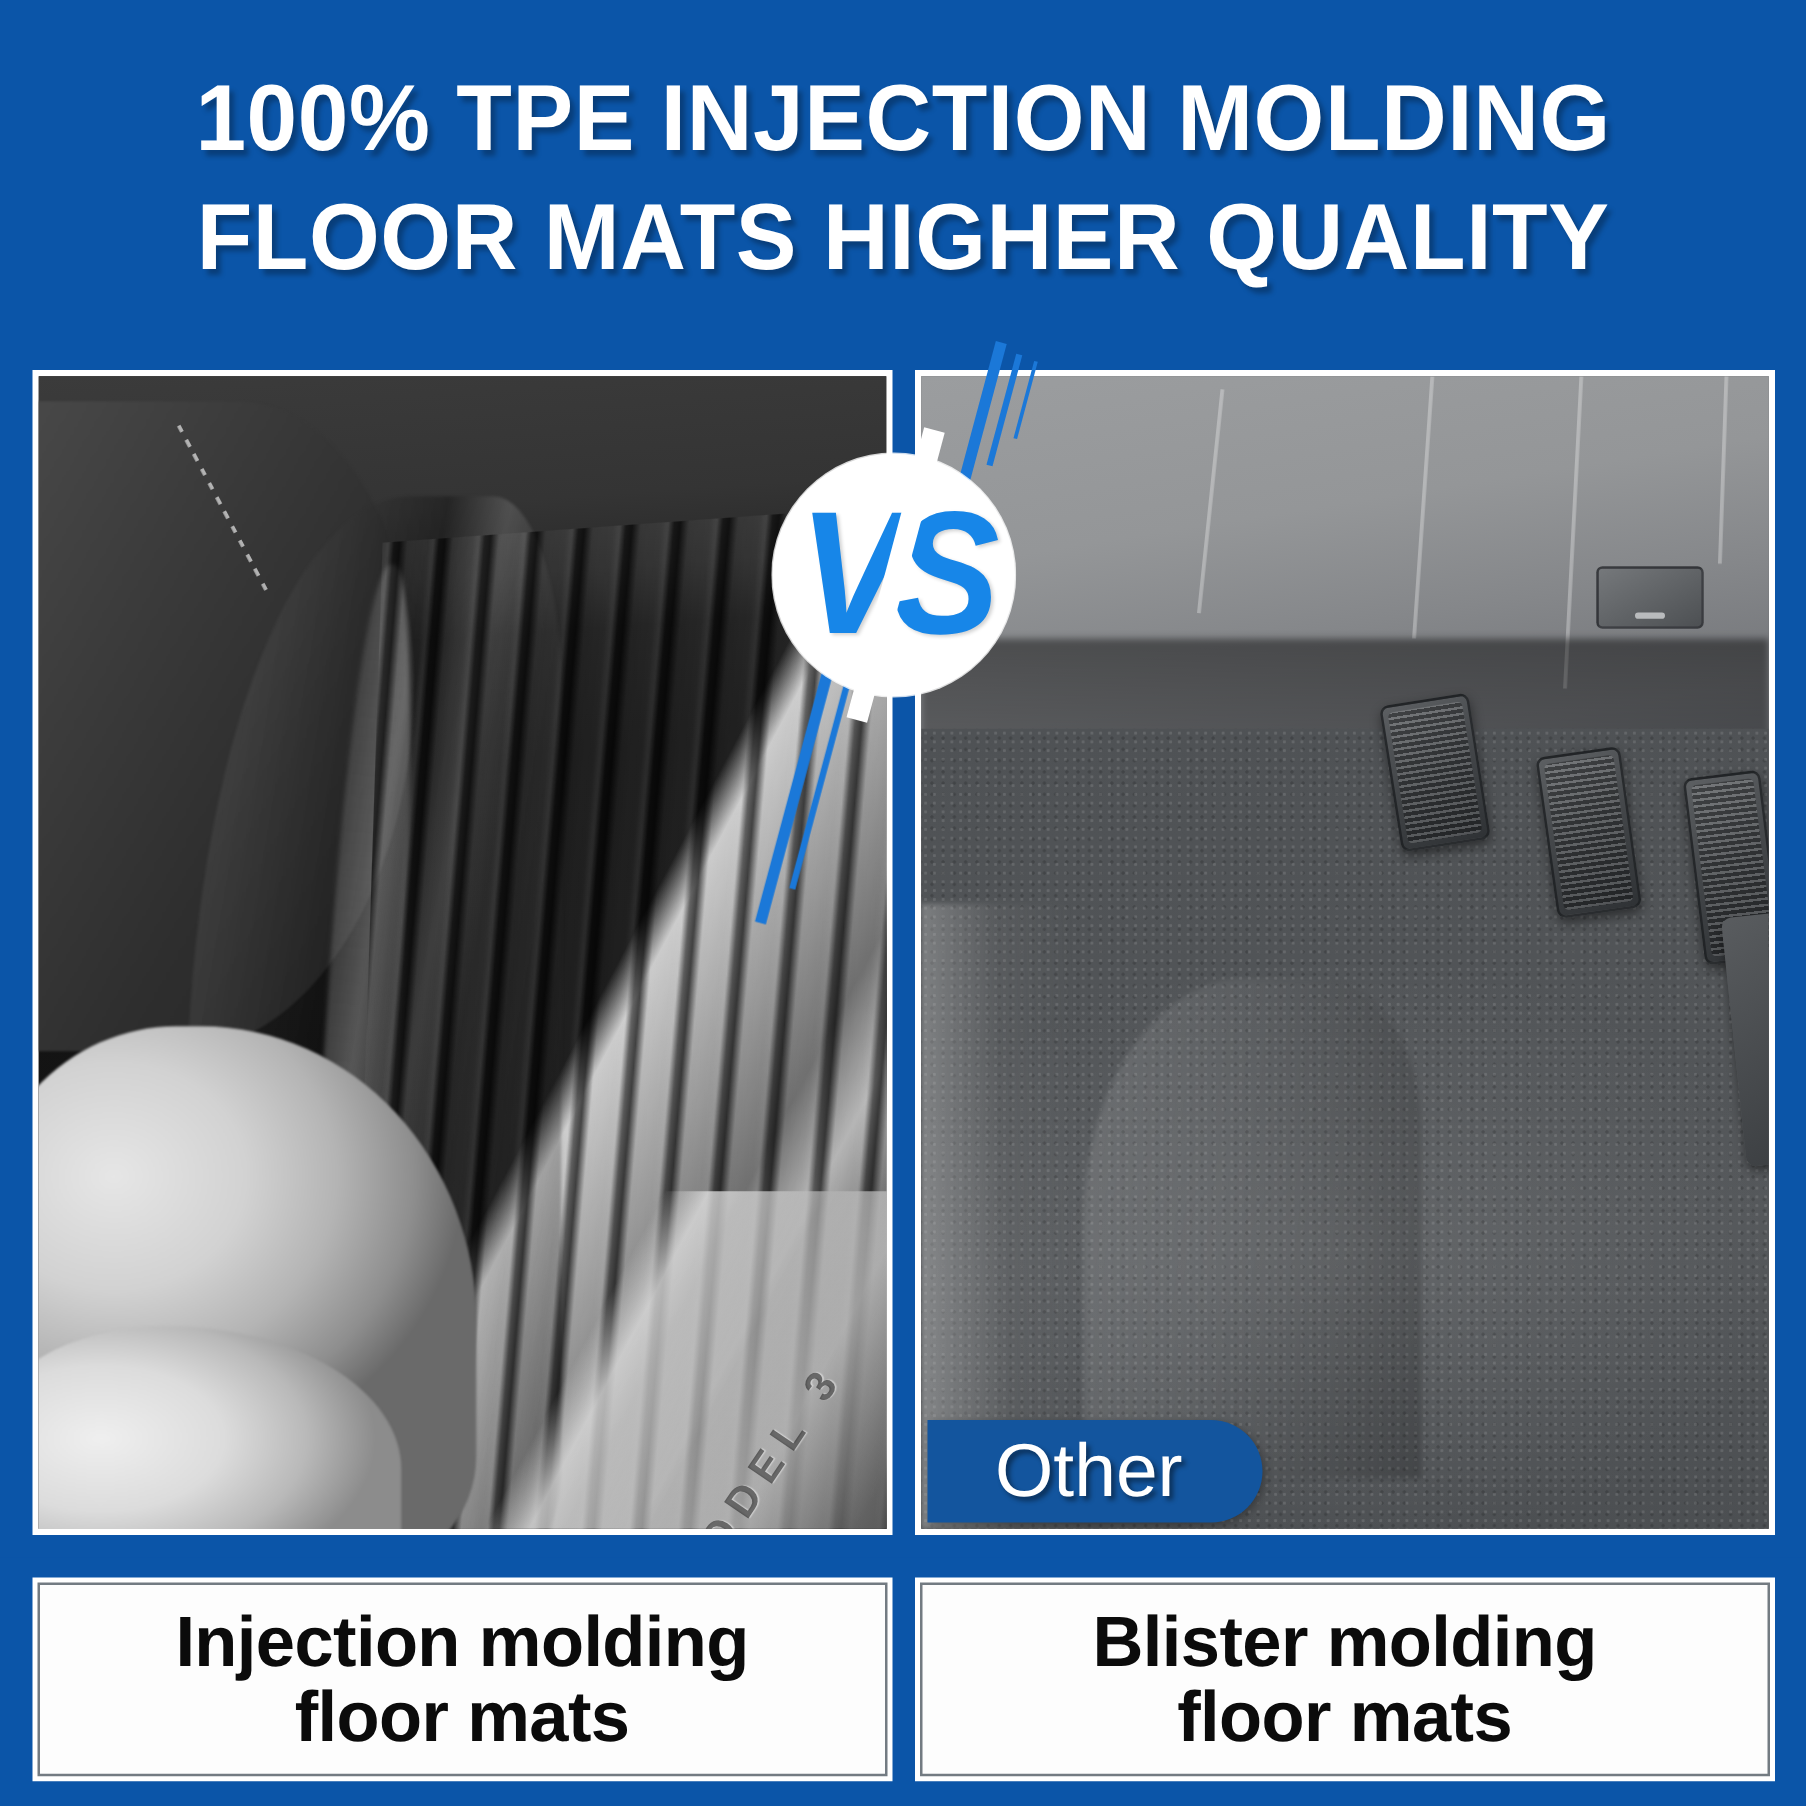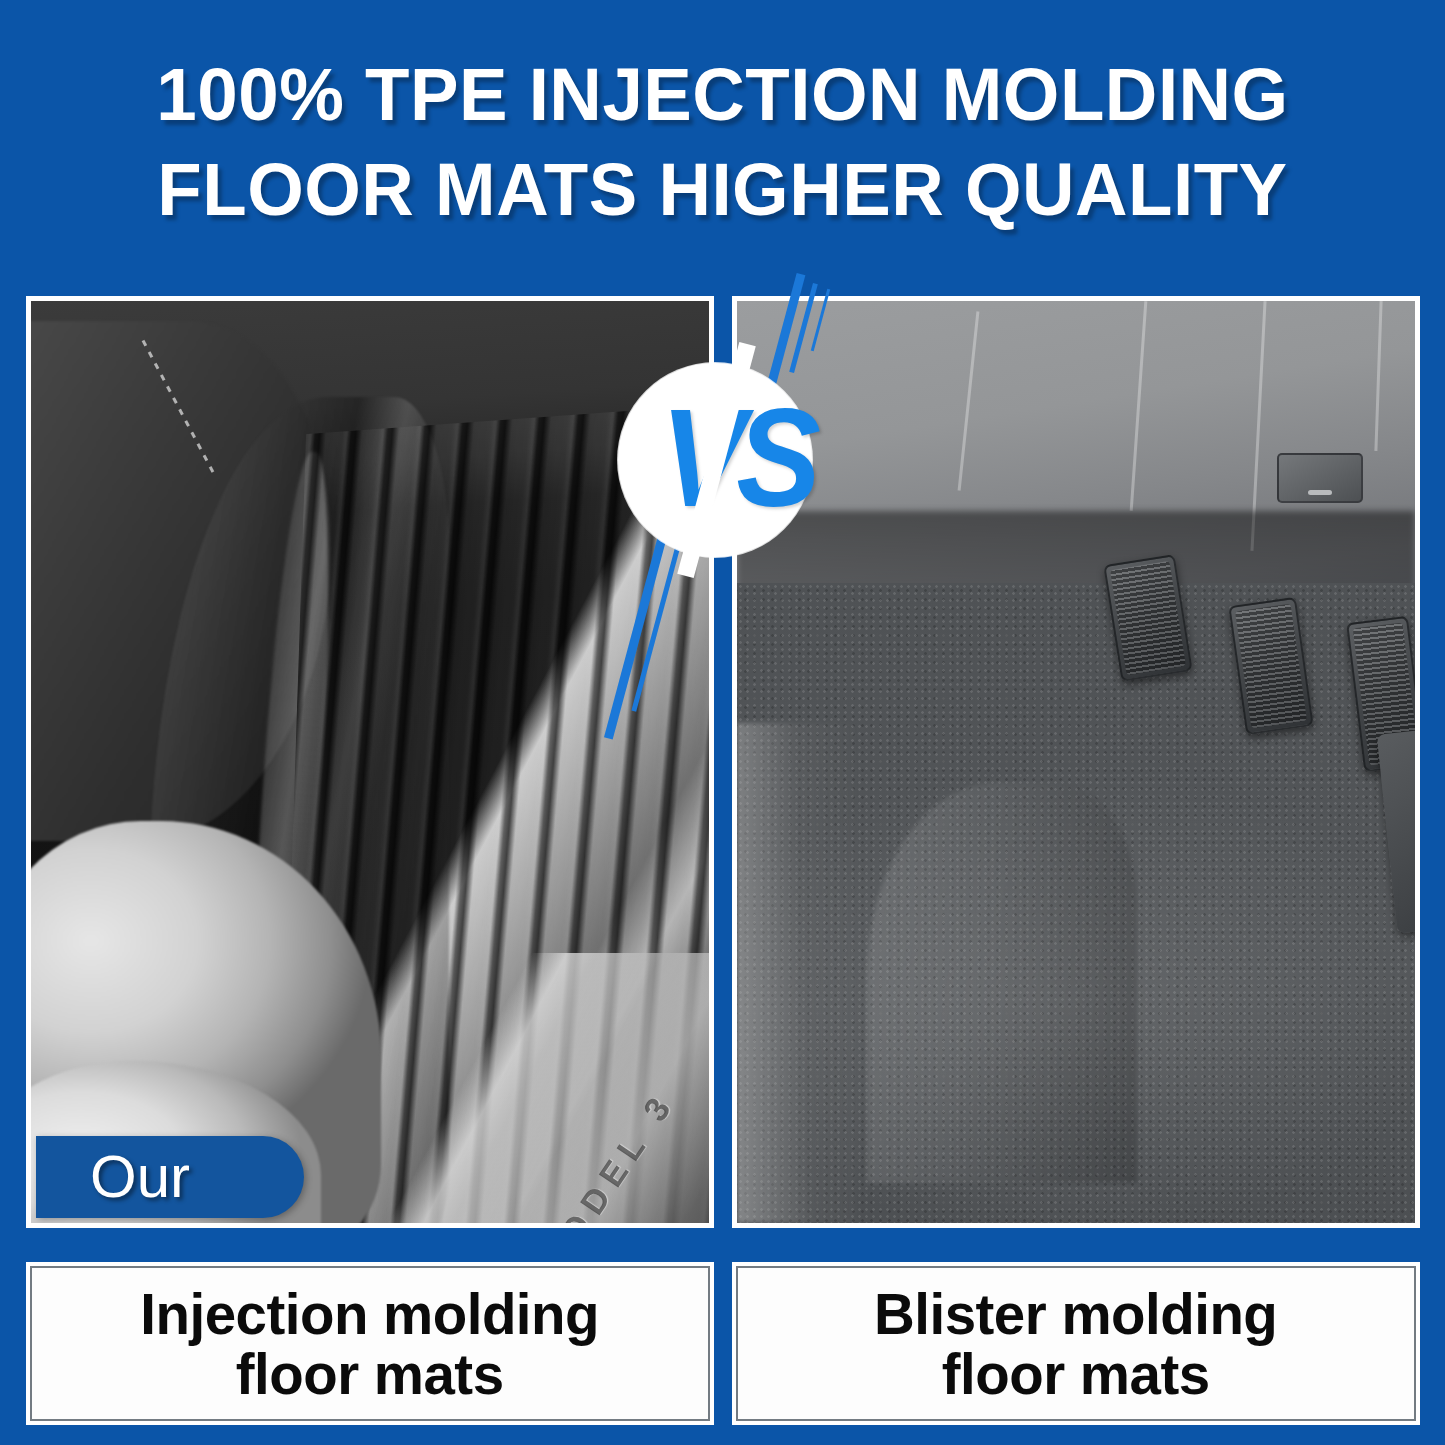--- a/index.html
+++ b/index.html
@@ -342,21 +342,21 @@
     background:#ffffff;
     border-radius:50%;
     box-shadow:0 0 0 1px rgba(255,255,255,0.8);
   }
   .vs-letters {
     position:absolute;
     left:-97px; top:-97px;
     width:194px; height:194px;
     display:flex;
     align-items:center;
-    justify-content:flex-end;
+    justify-content:center;
   }
   .vs-letters span {
     color:#1786e8;
     font-family:"Liberation Sans", sans-serif;
     font-weight:bold;
     font-style:italic;
     font-size:127px;
     line-height:1;
     letter-spacing:-9px;
     transform:scaleY(1.1) translateY(-2px);
@@ -399,23 +399,20 @@
         <div class="seat-back"></div>
         <div class="stitch"></div>
         <div class="mat-lip"></div>
         <div class="mat-lip2"></div>
         <div class="grooves"></div>
         <div class="seat-cushion"></div>
         <div class="seat-cushion2"></div>
         <div class="sill-plate"></div>
         <div class="sill-text">MODEL 3</div>
 
-        <div class="pill">
-          <span>Our</span>
-        </div>
       </div>
     </div>
 
     <div class="panel panel-right">
       <div class="photo photo-other">
         <div class="dash-panel"></div>
         <div class="dash-seam" style="left:230px; top:10px; width:3px; height:180px; transform:rotate(6deg);"></div>
         <div class="dash-seam" style="left:400px; top:0px;  width:3px; height:210px; transform:rotate(4deg);"></div>
         <div class="dash-seam" style="left:520px; top:0px;  width:3px; height:250px; transform:rotate(3deg);"></div>
         <div class="dash-seam" style="left:640px; top:0px;  width:3px; height:150px; transform:rotate(2deg);"></div>
@@ -430,20 +427,23 @@
           </div>
         <div class="pedal pedal-accel">
             <div class="pedal-face"></div>
           </div>
         <div class="pedal pedal-rest">
             <div class="pedal-face"></div>
           </div>
         <div class="dead-pedal"></div>
         <div class="vent-slot"></div>
 
+        <div class="pill">
+          <span>Other</span>
+        </div>
       </div>
     </div>
 
     <div class="vs-wrap" style="left:689px; top:164px;">
       <div class="streak streak-up1"></div>
       <div class="streak streak-up2"></div>
       <div class="streak streak-up3"></div>
       <div class="streak streak-dn1"></div>
       <div class="streak streak-dn2"></div>
       <div class="vs-circle"></div>

